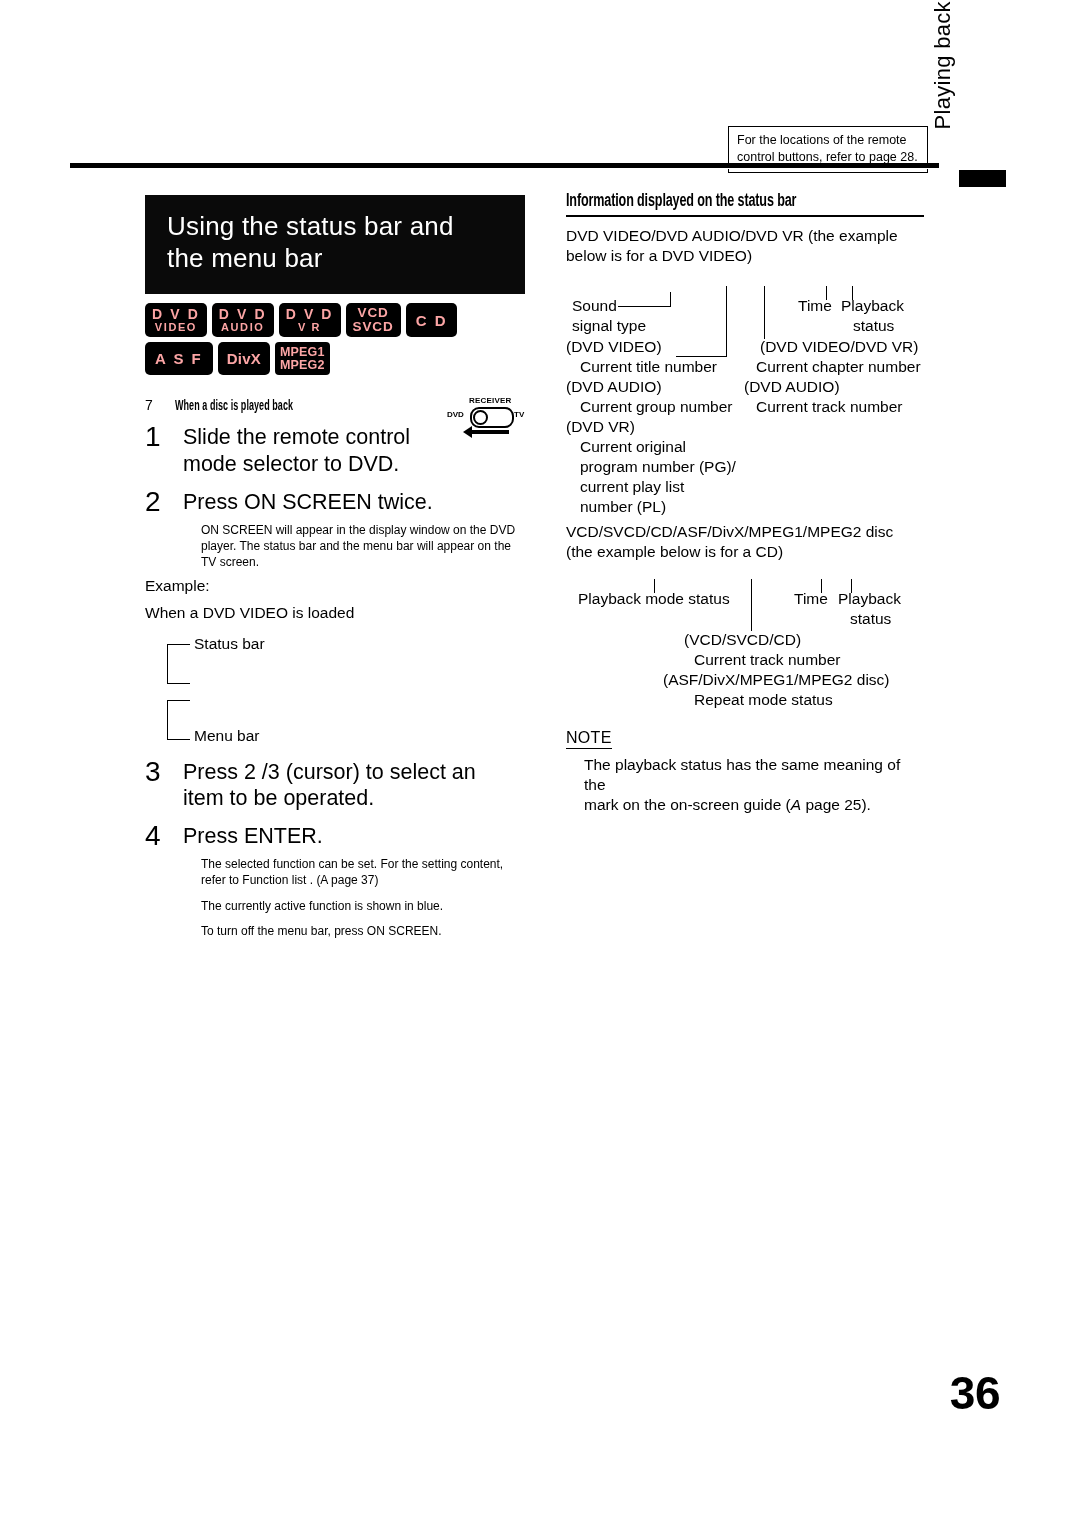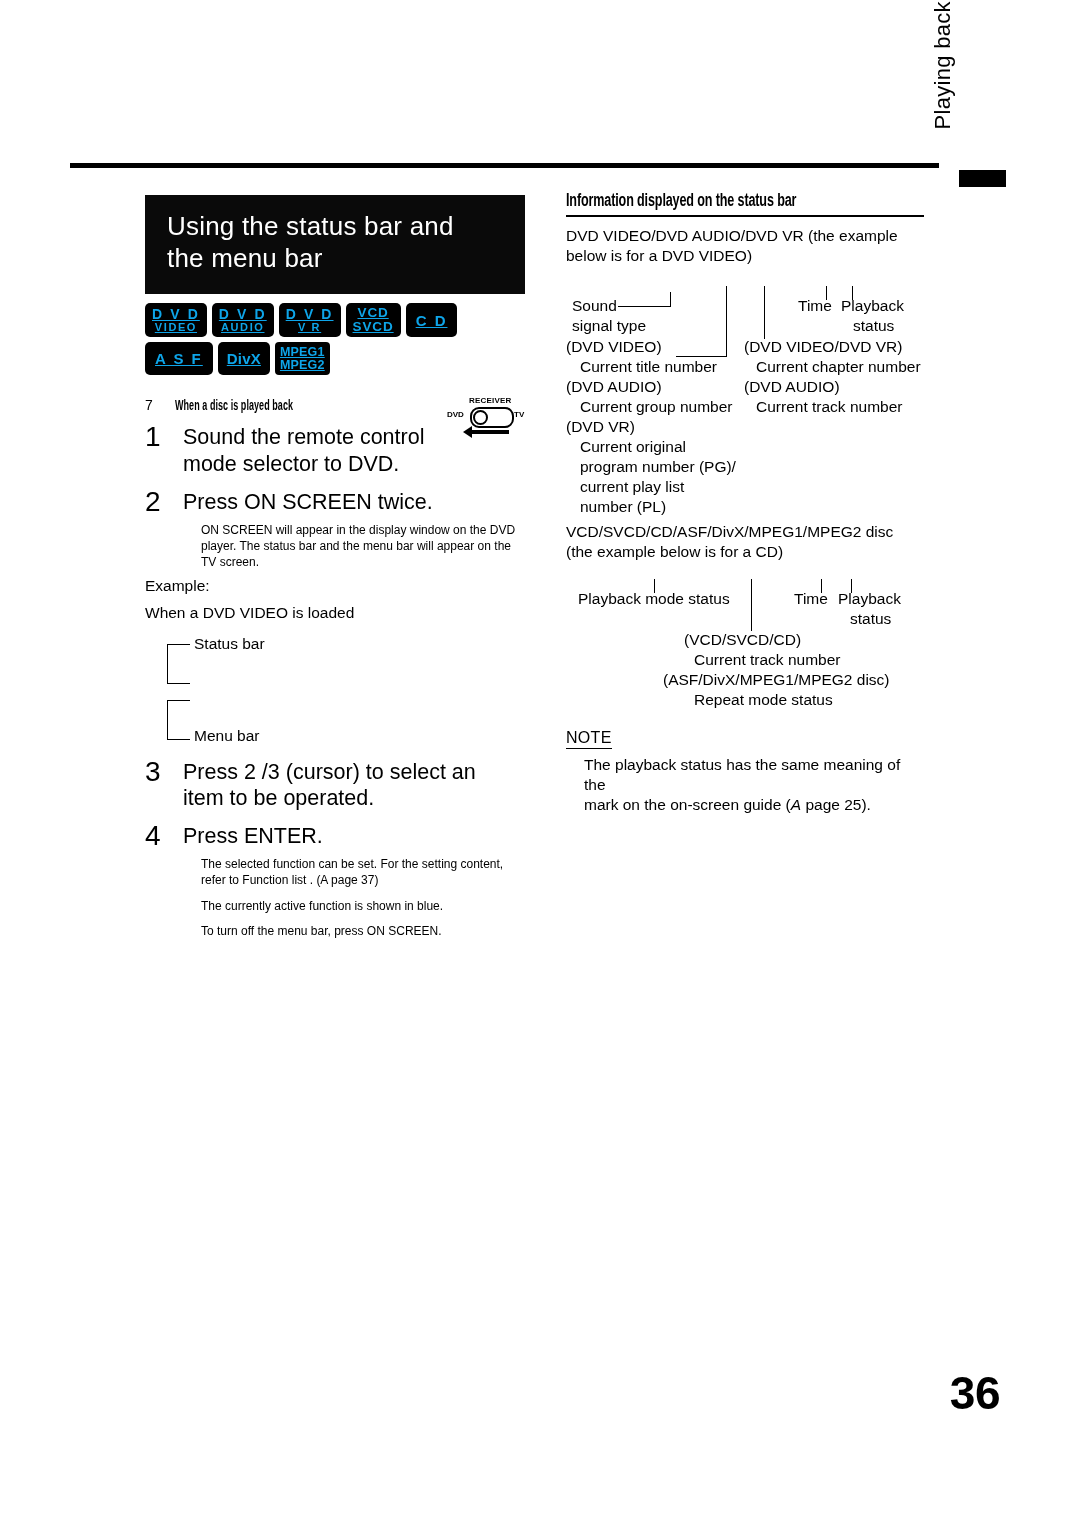--- a/index.html
+++ b/index.html
@@ -96,31 +96,30 @@
   
   .badges {
     margin-top: 9px;
     display: flex;
     flex-wrap: wrap;
     gap: 5px 5px;
     width: 385px;
   }
   .badge {
     background: #000;
-    color: #0ea5e9;
+    color: #fca5a5;
     border-radius: 5px;
     text-align: center;
     font-weight: bold;
     line-height: 1.02;
     padding: 3px 7px 3px 7px;
     box-sizing: border-box;
     display: flex;
     flex-direction: column;
     justify-content: center;
-    text-decoration: underline;
   }
   .badge .b1 {
     font-size: 14px;
     letter-spacing: 2.1px;
   }
   .badge .b2 {
     font-size: 11px;
     letter-spacing: 1.6px;
     text-align: center;
   }
@@ -371,20 +370,24 @@
     font-size: 46px;
     font-weight: bold;
     letter-spacing: -0.5px;
   }
 </style>
 </head>
 <body>
 
 <div class="page">
 
+  <div class="remote-note">
+    <div>For the locations of the remote</div>
+    <div>control buttons, refer to page 28.</div>
+  </div>
 
   <div class="top-rule"></div>
 
   <div class="side-tab-bar"></div>
   <div class="side-tab-wrap">
     <div class="side-tab-text">Playing back DVDs/CDs</div>
   </div>
 
   <div class="col-left">
 
@@ -420,21 +423,21 @@
     </div>
 
     <div class="subhead">
       <span class="marker">7</span>
       <span class="st">When a disc is played back</span>
     </div>
 
     <div class="step">
       <div class="num">1</div>
       <div class="stext">
-        <div>Sound the remote control</div>
+        <div>Slide the remote control</div>
         <div>mode selector to DVD.</div>
       </div>
     </div>
 
     <div class="step">
       <div class="num">2</div>
       <div class="stext">
         <div>Press ON SCREEN twice.</div>
       </div>
     </div>
@@ -514,21 +517,21 @@
       <div class="dtxt" style="left:0px; top:133px;">(DVD VR)</div>
       <div class="dtxt" style="left:14px; top:153px;">Current original</div>
       <div class="dtxt" style="left:14px; top:173px;">program number (PG)/</div>
       <div class="dtxt" style="left:14px; top:193px;">current play list</div>
       <div class="dtxt" style="left:14px; top:213px;">number (PL)</div>
 
       <div class="dtxt" style="left:232px; top:12px;">Time</div>
       <div class="dtxt" style="left:275px; top:12px;">Playback</div>
       <div class="dtxt" style="left:287px; top:32px;">status</div>
 
-      <div class="dtxt" style="left:178px; top:53px;">(DVD VIDEO/DVD VR)</div>
+      <div class="dtxt" style="left:194px; top:53px;">(DVD VIDEO/DVD VR)</div>
       <div class="dtxt" style="left:190px; top:73px;">Current chapter number</div>
       <div class="dtxt" style="left:178px; top:93px;">(DVD AUDIO)</div>
       <div class="dtxt" style="left:190px; top:113px;">Current track number</div>
     </div>
 
     <div class="r-para" style="margin-top:48px;">
       <div>VCD/SVCD/CD/ASF/DivX/MPEG1/MPEG2 disc</div>
       <div>(the example below is for a CD)</div>
     </div>
 

